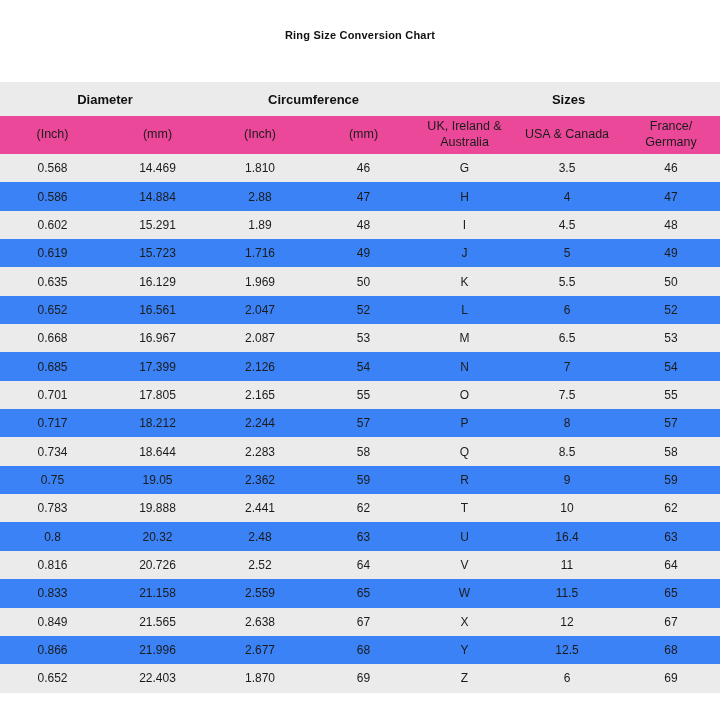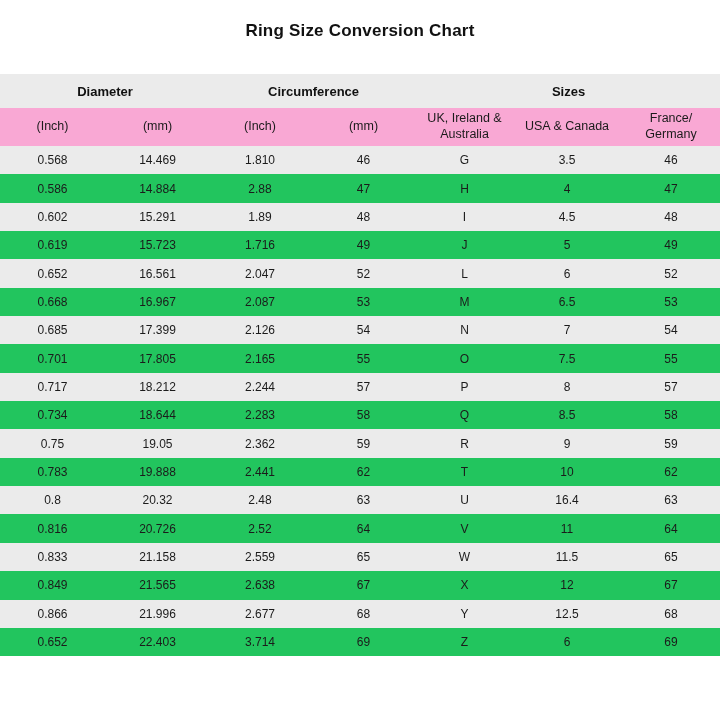--- a/index.html
+++ b/index.html
@@ -8,25 +8,25 @@
     padding: 0;
     background: #ffffff;
     width: 720px;
     height: 720px;
     overflow: hidden;
     font-family: "Liberation Sans", sans-serif;
     color: #1b1b1b;
   }
   .page { width: 720px; height: 720px; }
   .chart-title {
-    margin: 8px;
+    margin: 16px;
     padding-top: 13px;
     height: 32px;
     text-align: center;
-    font-size: 17px;
+    font-size: 11px;
     font-weight: bold;
     letter-spacing: 0.2px;
     color: #111111;
   }
   table.ring-table {
     margin-top: 34px;
     width: 720px;
     border-collapse: collapse;
     table-layout: fixed;
   }
@@ -39,31 +39,31 @@
   tr.group-row {
     background: #ebebeb;
     height: 34px;
   }
   tr.group-row th {
     font-weight: bold;
     font-size: 13px;
     color: #111111;
   }
   tr.subheader-row {
-    background: #f9a8d4;
+    background: #ec4899;
     height: 38px;
   }
   tr.subheader-row th {
     font-size: 12.5px;
     line-height: 1.25;
     color: #1b1b1b;
   }
   tbody tr {
     height: 28.35px;
-    background: #22c55e;
+    background: #3b82f6;
   }
   tbody tr:nth-child(odd) { background: #ebebeb; }
   tbody td {
     font-size: 12px;
     color: #1b1b1b;
   }
 </style>
 </head>
 <body>
 
@@ -127,20 +127,29 @@
         <tr>
           <td>0.619</td>
           <td>15.723</td>
           <td>1.716</td>
           <td>49</td>
           <td>J</td>
           <td>5</td>
           <td>49</td>
         </tr>
         <tr>
+          <td>0.635</td>
+          <td>16.129</td>
+          <td>1.969</td>
+          <td>50</td>
+          <td>K</td>
+          <td>5.5</td>
+          <td>50</td>
+        </tr>
+        <tr>
           <td>0.652</td>
           <td>16.561</td>
           <td>2.047</td>
           <td>52</td>
           <td>L</td>
           <td>6</td>
           <td>52</td>
         </tr>
         <tr>
           <td>0.668</td>
@@ -246,21 +255,21 @@
           <td>21.996</td>
           <td>2.677</td>
           <td>68</td>
           <td>Y</td>
           <td>12.5</td>
           <td>68</td>
         </tr>
         <tr>
           <td>0.652</td>
           <td>22.403</td>
-          <td>3.714</td>
+          <td>1.870</td>
           <td>69</td>
           <td>Z</td>
           <td>6</td>
           <td>69</td>
         </tr>
       </tbody>
   </table>
 </div>
 
 </body></html>

